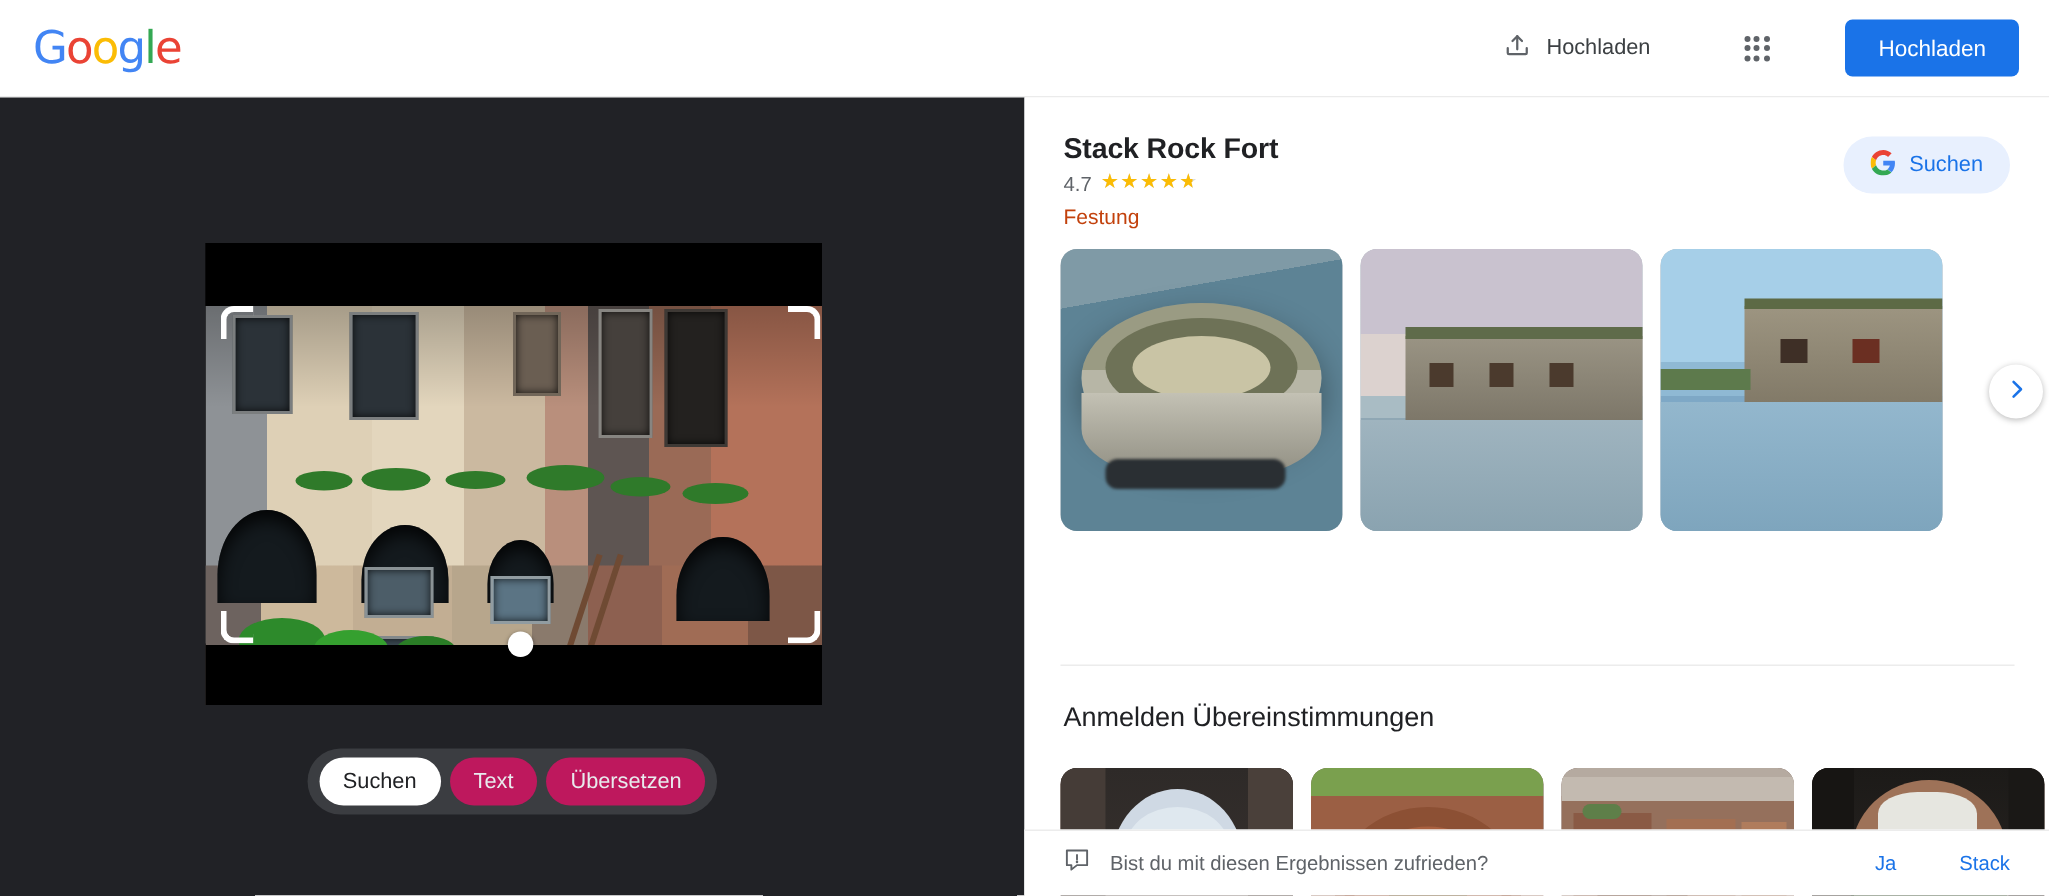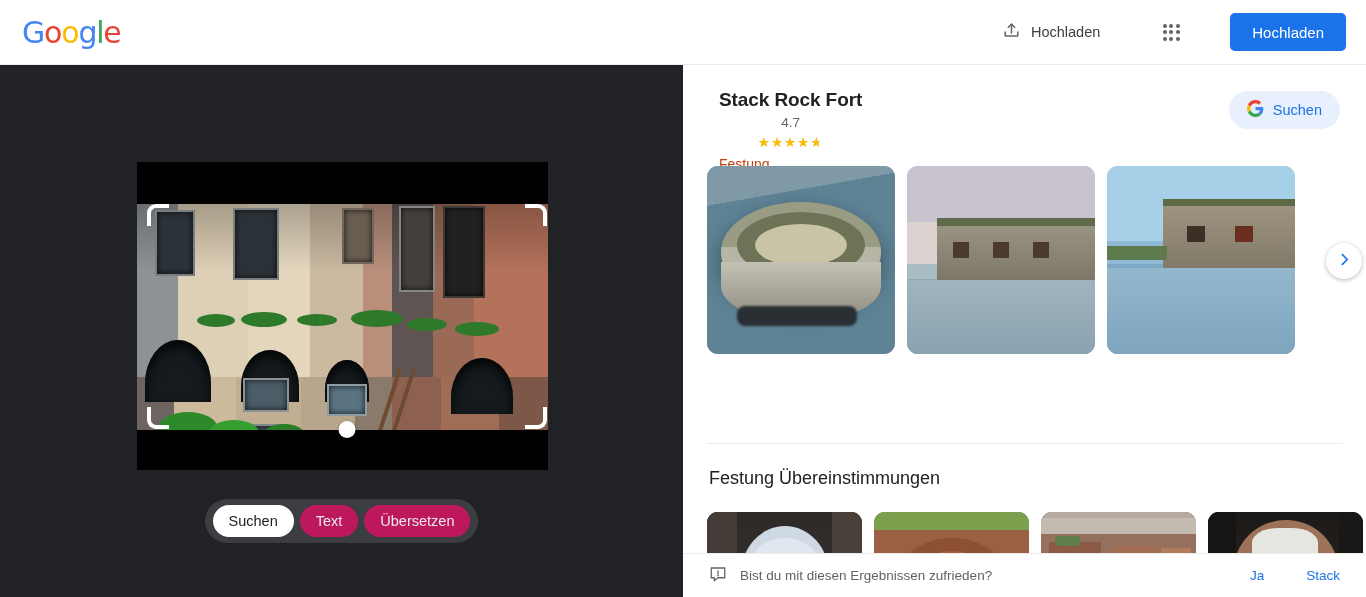--- a/index.html
+++ b/index.html
@@ -131,23 +131,23 @@
     background: #be185d; color: #e8eaed;
     font-family: "Liberation Sans", sans-serif;
   }
   .mode-chip.active { background: #fff; color: #202124; }
 
   
   .right-panel {
     position: absolute; top: 65px; left: 683px;
     width: 683px; height: 532px; background: #fff; overflow: hidden;
   }
-  .kp-head { position: absolute; left: 36px; top: 24px; }
+  .kp-head { position: absolute; left: 26px; top: 24px; }
   .kp-title { font-size: 19px; font-weight: 700; color: #202124; letter-spacing: -0.1px; }
-  .kp-rating { display: flex; align-items: center; gap: 6px; margin-top: 4px; flex-direction: column; }
+  .kp-rating { display: flex; align-items: flex-start; gap: 6px; margin-top: 4px; }
   .kp-score { font-size: 13.5px; color: #5f6368; }
   .stars { position: relative; display: inline-block; font-size: 13.5px; line-height: 1;
            letter-spacing: 1px; color: #dadce0; font-family: "DejaVu Sans", sans-serif; }
   .stars .fill { position: absolute; left: 0; top: 0; overflow: hidden; white-space: nowrap; color: #fbbc04; }
   .kp-cat { font-size: 14px; color: #c2410c; margin-top: 6px; }
 
   .g-search-btn {
     position: absolute; right: 26px; top: 26px;
     display: flex; align-items: center; gap: 9px;
     height: 38px; padding: 0 18px; border: none; border-radius: 19px;
@@ -339,21 +339,21 @@
 
     <button class="next-btn" style="left:643px;top:178px;">
       <span>
         <svg width="17" height="17" viewBox="0 0 24 24" fill="none" stroke="#1a73e8" stroke-width="2.4" stroke-linecap="round" stroke-linejoin="round">
           <polyline points="9 5 16 12 9 19"></polyline>
         </svg>
       </span>
     </button>
 
     <div class="divider"></div>
-    <div class="vm-title">Festung Übereinstimmungen</div>
+    <div class="vm-title">Anmelden Übereinstimmungen</div>
 
     <div class="vm-row">
       <div class="vm-card">
         <div class="sc" style="background:linear-gradient(180deg,#2e2a28,#3a332f)"></div>
         <div style="position:absolute;left:34px;top:14px;width:88px;height:70px;border-radius:50% 50% 0 0/70% 70% 0 0;background:#cfd9e4"></div>
         <div style="position:absolute;left:44px;top:26px;width:68px;height:52px;border-radius:50%;background:#dfe8ef"></div>
         <div style="position:absolute;left:0;top:0;width:30px;height:115px;background:#453c37"></div>
         <div style="position:absolute;right:0;top:0;width:30px;height:115px;background:#4a403a"></div>
 
       </div>

